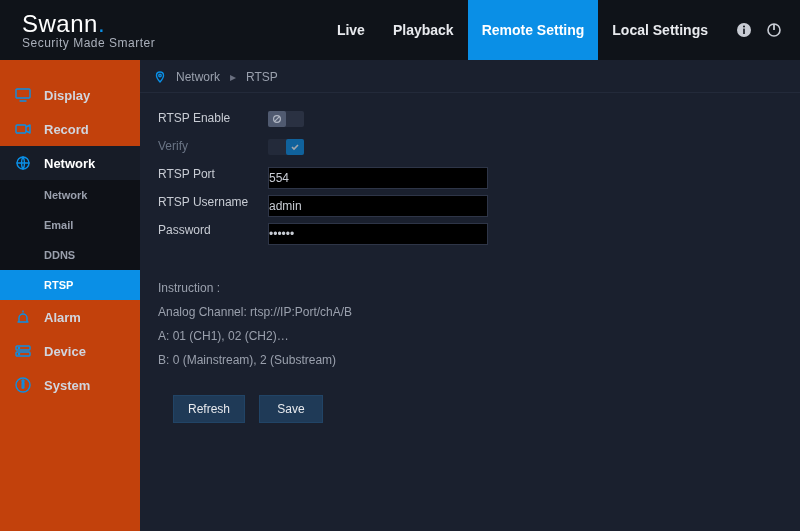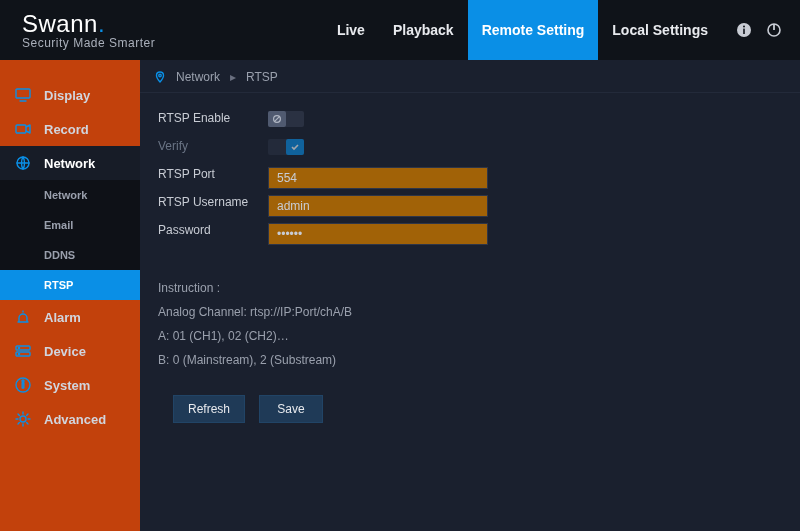--- a/index.html
+++ b/index.html
@@ -35,21 +35,21 @@
   .crumbs { display: flex; align-items: center; gap: 10px; padding: 10px 14px 8px 14px; font-size: 12px; color: #9aa0ad; border-bottom: 1px solid #232a3a; }
   .crumb-sep { color: #6a7080; }
   .form { padding: 18px 18px; }
   .row { display: flex; align-items: flex-start; height: 26px; margin-bottom: 2px; }
   .row .label { width: 110px; font-size: 12px; color: #c8ccd4; }
   .row.dim .label { color: #6a7485; }
   .toggle { width: 36px; height: 16px; border-radius: 2px; background: #2a3142; position: relative; display: inline-block; cursor: pointer; }
   .toggle .knob { position: absolute; left: 0; top: 0; width: 18px; height: 16px; background: #505a70; border-radius: 2px; display: flex; align-items: center; justify-content: center; }
   .toggle.on .knob { left: 18px; background: #0a8fe6; }
   .row.dim .toggle { opacity: 0.6; }
-  .txt { width: 220px; height: 22px; background: #a16207; border: 1px solid #2e3547; color: #c8ccd4; font-size: 12px; padding: 0 8px; outline: none; }
+  .txt { width: 220px; height: 22px; background: #000000; border: 1px solid #2e3547; color: #c8ccd4; font-size: 12px; padding: 0 0; outline: none; }
   .instr { margin-top: 28px; font-size: 12px; color: #9aa0ad; line-height: 22px; }
   .instr div { margin-bottom: 2px; }
   .btns { display: flex; gap: 14px; margin-top: 24px; padding-left: 15px; }
   .btn { min-width: 64px; height: 28px; background: #1f3a57; border: 1px solid #214466; color: #e8eaee; font-size: 12px; cursor: pointer; display: flex; align-items: center; justify-content: center; padding: 0 14px; }
 
   
   .ic path, .ic rect, .ic circle, .ic line, .ic polyline { stroke: #0a8fe6; stroke-width: 1.4; fill: none; stroke-linecap: round; stroke-linejoin: round; }
 </style>
 </head>
 <body>
@@ -145,29 +145,20 @@
       </div>
       <div class="side-item">
         <span class="side-icon ic">
             <svg width="18" height="18" viewBox="0 0 18 18">
               <circle cx="9" cy="9" r="7" fill="#0a8fe6" stroke="none"></circle>
               <rect x="8.2" y="6.8" width="1.6" height="5.2" fill="#171c27"></rect>
               <circle cx="9" cy="5" r="1" fill="#171c27"></circle>
             </svg>
           </span>
         <span>System</span>
-      </div>
-      <div class="side-item">
-        <span class="side-icon ic">
-            <svg width="18" height="18" viewBox="0 0 18 18">
-              <circle cx="9" cy="9" r="3"></circle>
-              <path d="M9 2v2M9 14v2M2 9h2M14 9h2M4 4l1.4 1.4M12.6 12.6L14 14M14 4l-1.4 1.4M5.4 12.6L4 14"></path>
-            </svg>
-          </span>
-        <span>Advanced</span>
       </div>
     </div>
 
     <div class="main">
       <div class="crumbs">
         <span class="side-icon ic" style="width:12px;height:12px;">
             <svg width="12" height="12" viewBox="0 0 12 12">
               <path d="M6 1c2 0 3.5 1.5 3.5 3.5C9.5 7 6 11 6 11S2.5 7 2.5 4.5C2.5 2.5 4 1 6 1z"></path>
               <circle cx="6" cy="4.5" r="1.2"></circle>
             </svg>

